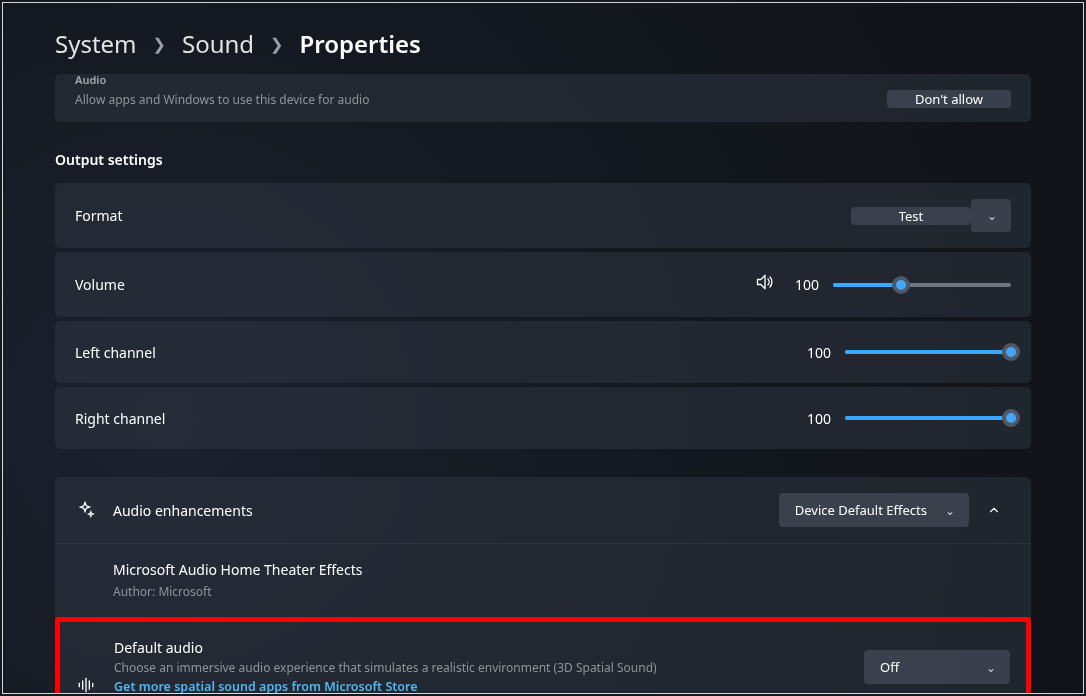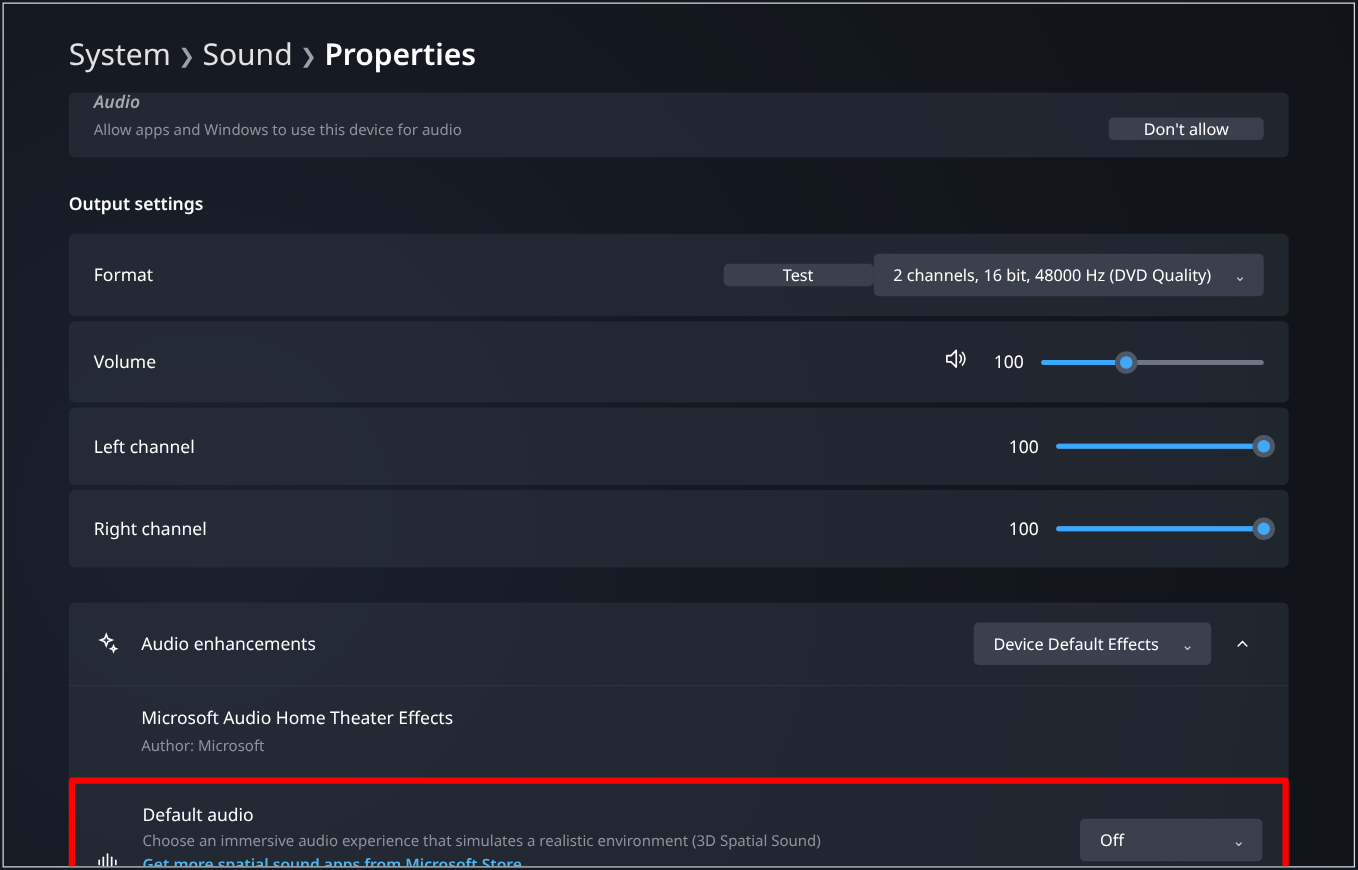--- a/index.html
+++ b/index.html
@@ -11,21 +11,21 @@
     padding: 2px;
   }
   .frame {
     width: 100%; height: 100%;
     border: 1px solid #d7d7d7;
     background: radial-gradient(circle at 15% 60%, #1b222e 0%, #141820 45%, #101318 100%);
     padding: 24px 52px 0 52px;
     overflow: hidden;
   }
   .breadcrumb {
-    display: flex; align-items: center; gap: 6px;
+    display: flex; align-items: center; gap: 16px;
     font-size: 24px; font-weight: 400; color: #e2e2e2;
     margin-bottom: 14px;
   }
   .breadcrumb a { color: #e2e2e2; text-decoration: none; cursor: pointer; }
   .breadcrumb .chev { color: #9aa0a6; font-size: 16px; }
   .breadcrumb .current { font-weight: 600; color: #ffffff; }
   .card {
     background: rgba(46,52,64,0.55);
     border-radius: 5px;
     width: 100%;
@@ -97,21 +97,21 @@
   }
   .indent-sub { padding-left: 58px; }
   .link-blue { color: #4fb7ef; font-size: 12.5px; font-weight: 600; cursor: pointer; }
   .highlight-red {
     border: 5px solid #ff0000;
     border-radius: 3px;
     margin-top: 1px;
   }
   
   .card.truncated .row { padding-top: 4px; padding-bottom: 14px; align-items: flex-end; }
-  .card.truncated .label-main { font-size: 14px; color: #a5a8ad; font-weight: 600; margin-top: -6px; font-style: italic; }
+  .card.truncated .label-main { font-size: 11px; color: #a5a8ad; font-weight: 600; margin-top: -6px; }
   .dropdown.off { min-width: 146px; justify-content: space-between; align-items: flex-end; }
 </style>
 </head>
 <body>
 
 <div class="frame">
 
   <nav class="breadcrumb">
     <a>System</a>
     <span class="chev">❯</span>
@@ -133,21 +133,20 @@
   <h3 class="section-title">Output settings</h3>
 
   <div class="stack" style="gap:4px">
 
     <div class="card">
       <div class="row">
         <span class="label-main">Format</span>
         <div class="right-group">
           <button class="btn wide">Test</button>
           <div class="dropdown">
-            <span>2 channels, 16 bit, 48000 Hz (DVD Quality)</span>
             <span class="chev-sm">⌄</span>
           </div>
         </div>
       </div>
     </div>
 
     <div class="card">
       <div class="row tall">
         <span class="label-main">Volume</span>
         <div class="vol-row">

